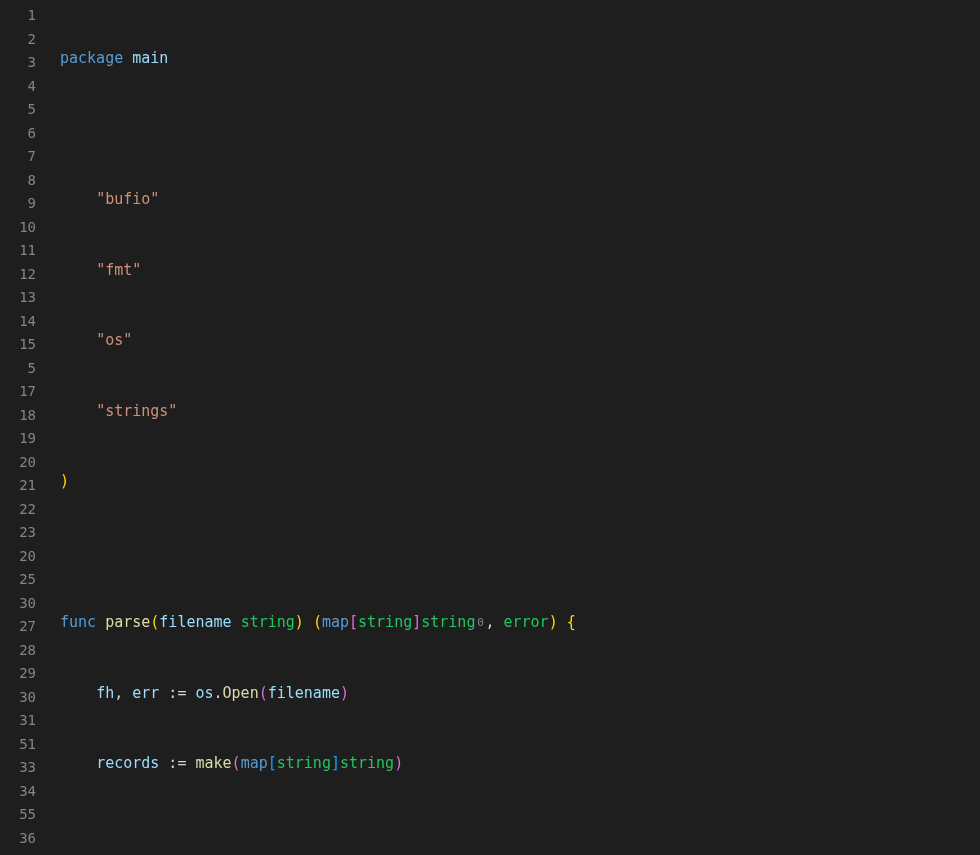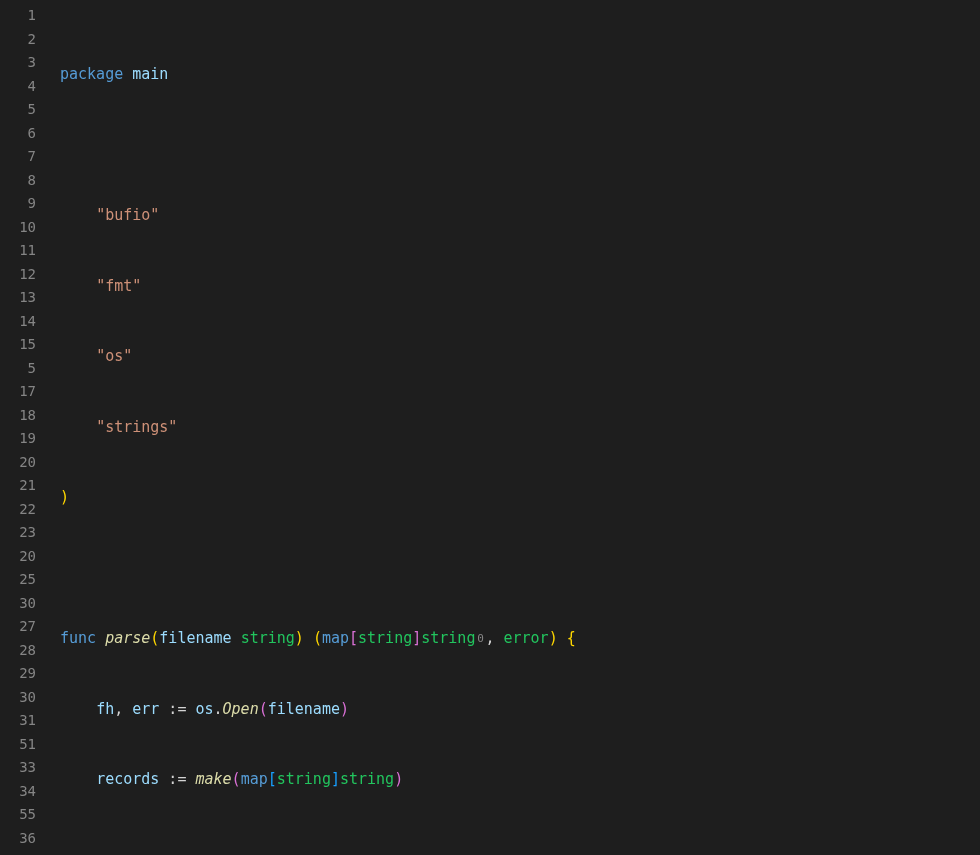--- a/index.html
+++ b/index.html
@@ -26,32 +26,32 @@
     flex-shrink: 0;
     user-select: none;
   }
   .gutter .ln {
     color: #858585;
     font-size: 14px;
     line-height: 23.5px;
     height: 23.5px;
   }
   .code {
-    padding-top: 16px;
+    padding-top: 0;
     padding-left: 10px;
     white-space: pre;
   }
   .code .line {
     height: 23.5px;
     line-height: 23.5px;
   }
   
   .kw   { color: #569cd6; }   
   .typ  { color: #22c55e; }   
-  .fn   { color: #dcdcaa; font-style: italic; }   
+  .fn   { color: #dcdcaa; }   
   .str  { color: #ce9178; }   
   .var  { color: #9cdcfe; }   
   .brkY { color: #ffd700; }   
   .brkP { color: #da70d6; }   
   .brkB { color: #179fff; }   
   .lens { color: #999999; font-size: 11px; opacity: .85; vertical-align: top; display:inline-block; width:10px; text-align:center;}
 </style>
 </head>
 <body>
 

